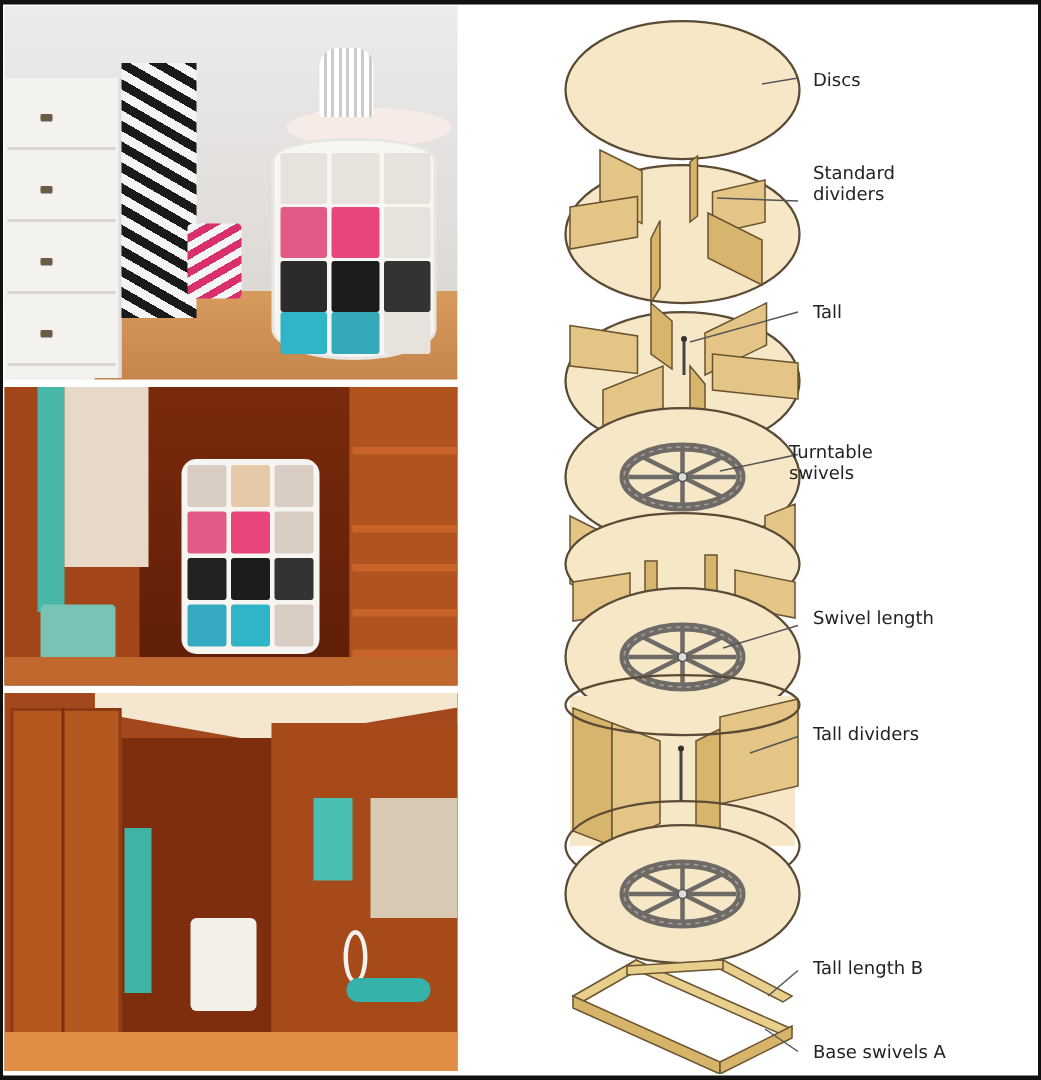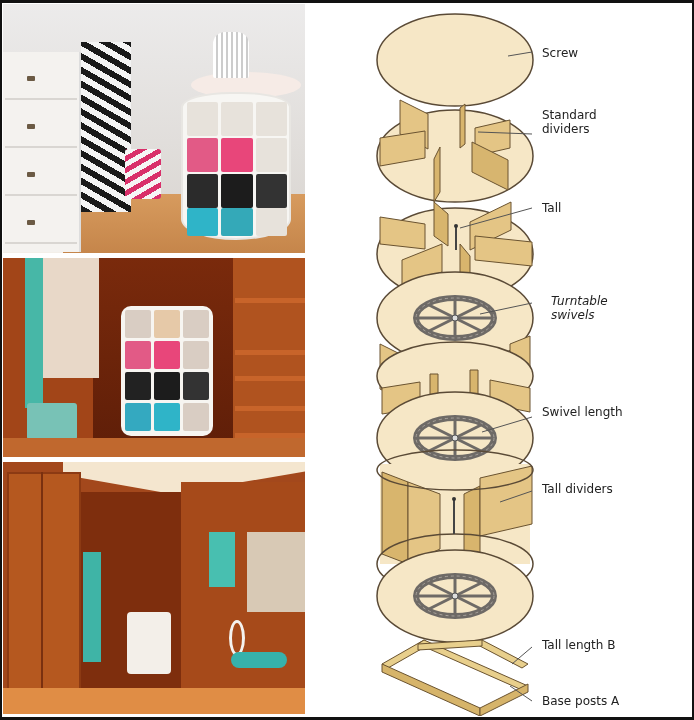--- a/index.html
+++ b/index.html
@@ -253,23 +253,23 @@
       <line x1="168" y1="128" x2="222" y2="130"></line>
       <line x1="150" y1="224" x2="222" y2="204"></line>
       <line x1="170" y1="310" x2="222" y2="299"></line>
       <line x1="172" y1="428" x2="222" y2="413"></line>
       <line x1="190" y1="498" x2="222" y2="487"></line>
       <line x1="202" y1="660" x2="222" y2="643"></line>
       <line x1="200" y1="682" x2="222" y2="697"></line>
     </g>
   </svg>
 
-  <div class="label" style="left:232px;top:42px;">Screw</div>
+  <div class="label" style="left:232px;top:42px;">Discs</div>
   <div class="label" style="left:232px;top:104px;">Standard
 dividers</div>
   <div class="label" style="left:232px;top:197px;">Tall</div>
-  <div class="label" style="left:241px;top:290px;font-style:italic;">Turntable
+  <div class="label" style="left:216px;top:290px;">Turntable
 swivels</div>
   <div class="label" style="left:232px;top:401px;">Swivel length</div>
   <div class="label" style="left:232px;top:478px;">Tall dividers</div>
   <div class="label" style="left:232px;top:634px;">Tall length B</div>
-  <div class="label" style="left:232px;top:690px;">Base posts A</div>
+  <div class="label" style="left:232px;top:690px;">Base swivels A</div>
 </div>
 
 </body></html>

